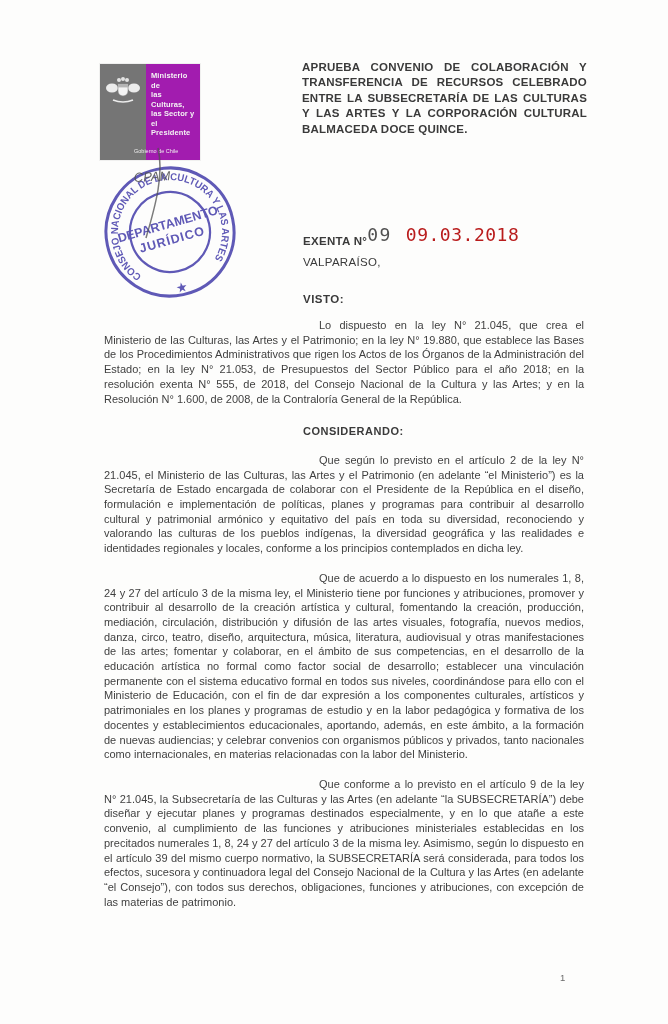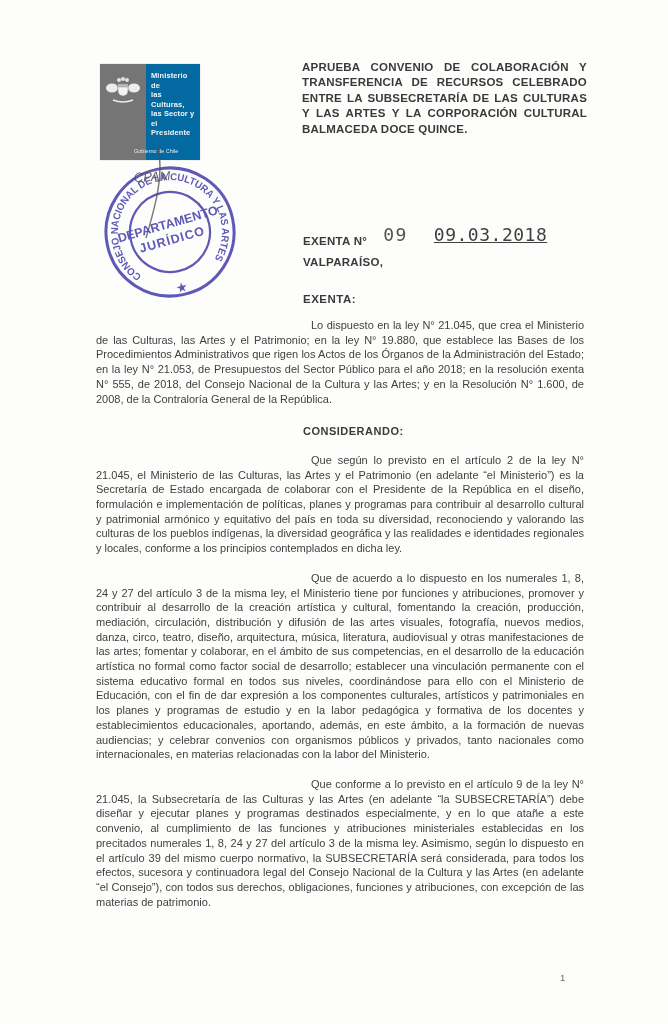--- a/index.html
+++ b/index.html
@@ -7,54 +7,54 @@
     position:relative; width:668px; height:1024px;
     background:#fdfdfc; overflow:hidden;
     font-family:"Liberation Sans", sans-serif;
     color:#3d3d3d;
   }
 
   
   .logo { position:absolute; left:100px; top:64px; width:100px; height:96px; display:flex; box-shadow:0 0 0 1px rgba(0,0,0,0.05); }
   .logo-left { width:46px; background:#757575; position:relative; }
   .logo-left svg { position:absolute; left:5px; top:12px; }
-  .logo-right { flex:1; background:#0369a1; padding:7px 3px 0 5px; position:relative; }
+  .logo-right { flex:1; background:#a21caf; padding:7px 3px 0 5px; position:relative; }
   .logo-line { display:block; color:#f4f4f4; font-size:7.5px; line-height:9.5px; font-weight:bold; letter-spacing:0.1px; }
   .logo-gob { position:absolute; left:-12px; bottom:6px; color:#ededed; font-size:5.5px; white-space:nowrap; }
 
   
   .title {
     position:absolute; left:302px; top:60px; width:285px;
     font-weight:bold; font-size:11.5px; line-height:15.4px;
     text-align:justify; color:#3a3a3a; letter-spacing:0.2px;
   }
 
   
   .stamp-svg { position:absolute; left:88px; top:146px; width:170px; height:176px; }
 
   
   .exenta-row { position:absolute; left:303px; top:222px; display:flex; align-items:center; }
   .exenta-label { font-weight:bold; font-size:11.5px; color:#3a3a3a; letter-spacing:0.3px;margin-top:13px; }
   .stamp-num {
     font-family:"DejaVu Sans Mono", monospace;
-    font-size:18px; color:#515151; letter-spacing:1.5px; margin-left:16px;
+    font-size:18px; color:#515151; letter-spacing:1.5px; 
   }
   .stamp-date {
     font-family:"DejaVu Sans Mono", monospace;
-    font-size:18px; color:#404040; letter-spacing:0.5px; margin-left:26px;text-decoration:underline;
+    font-size:18px; color:#b91c1c; letter-spacing:0.5px; margin-left:14px;
   }
-  .city { position:absolute; left:303px; top:256px; font-weight:bold; font-size:11.5px; letter-spacing:0.3px; color:#3a3a3a; }
+  .city { position:absolute; left:303px; top:256px; font-weight:normal; font-size:11.5px; letter-spacing:0.3px; color:#3a3a3a; }
   .visto { position:absolute; left:303px; top:293px; font-weight:bold; font-size:11.5px; letter-spacing:0.5px; color:#3a3a3a; }
 
   
   .body-text {
     position:absolute; left:88px; top:318px; width:496px;
     font-size:11px; line-height:14.7px; text-align:justify; color:#3f3f3f;
   }
-  .body-text p { margin:0 0 15px 8px; text-indent:215px; }
+  .body-text p { margin:0 0 15px 16px; text-indent:215px; }
   .body-text p.heading { font-weight:bold; margin:18px 0 14px 0; letter-spacing:0.5px; color:#3a3a3a; }
 
   .pagenum { position:absolute; left:560px; top:972px; font-size:9.5px; color:#6a6a6a; }
 </style>
 </head>
 <body>
 
 <div class="page">
 
   <div class="logo">
@@ -99,21 +99,21 @@
     <text x="46" y="36" font-size="13" fill="#4f4f4f" font-style="italic" opacity="0.85" transform="rotate(-3 46 36)" font-family="Liberation Sans, sans-serif">CPAM</text>
   </svg>
 
   <div class="exenta-row">
     <span class="exenta-label">EXENTA N°</span>
     <span class="stamp-num">09</span>
     <span class="stamp-date">09.03.2018</span>
   </div>
 
   <div class="city">VALPARAÍSO,</div>
-  <div class="visto">EXENTA:</div>
+  <div class="visto">VISTO:</div>
 
   <div class="body-text">
     <p>Lo dispuesto en la ley N° 21.045, que crea el Ministerio de las Culturas, las Artes y el Patrimonio; en la ley N° 19.880, que establece las Bases de los Procedimientos Administrativos que rigen los Actos de los Órganos de la Administración del Estado; en la ley N° 21.053, de Presupuestos del Sector Público para el año 2018; en la resolución exenta N° 555, de 2018, del Consejo Nacional de la Cultura y las Artes; y en la Resolución N° 1.600, de 2008, de la Contraloría General de la República.</p>
     <p class="heading">CONSIDERANDO:</p>
     <p>Que según lo previsto en el artículo 2 de la ley N° 21.045, el Ministerio de las Culturas, las Artes y el Patrimonio (en adelante “el Ministerio”) es la Secretaría de Estado encargada de colaborar con el Presidente de la República en el diseño, formulación e implementación de políticas, planes y programas para contribuir al desarrollo cultural y patrimonial armónico y equitativo del país en toda su diversidad, reconociendo y valorando las culturas de los pueblos indígenas, la diversidad geográfica y las realidades e identidades regionales y locales, conforme a los principios contemplados en dicha ley.</p>
     <p>Que de acuerdo a lo dispuesto en los numerales 1, 8, 24 y 27 del artículo 3 de la misma ley, el Ministerio tiene por funciones y atribuciones, promover y contribuir al desarrollo de la creación artística y cultural, fomentando la creación, producción, mediación, circulación, distribución y difusión de las artes visuales, fotografía, nuevos medios, danza, circo, teatro, diseño, arquitectura, música, literatura, audiovisual y otras manifestaciones de las artes; fomentar y colaborar, en el ámbito de sus competencias, en el desarrollo de la educación artística no formal como factor social de desarrollo; establecer una vinculación permanente con el sistema educativo formal en todos sus niveles, coordinándose para ello con el Ministerio de Educación, con el fin de dar expresión a los componentes culturales, artísticos y patrimoniales en los planes y programas de estudio y en la labor pedagógica y formativa de los docentes y establecimientos educacionales, aportando, además, en este ámbito, a la formación de nuevas audiencias; y celebrar convenios con organismos públicos y privados, tanto nacionales como internacionales, en materias relacionadas con la labor del Ministerio.</p>
     <p>Que conforme a lo previsto en el artículo 9 de la ley N° 21.045, la Subsecretaría de las Culturas y las Artes (en adelante “la SUBSECRETARÍA”) debe diseñar y ejecutar planes y programas destinados especialmente, y en lo que atañe a este convenio, al cumplimiento de las funciones y atribuciones ministeriales establecidas en los precitados numerales 1, 8, 24 y 27 del artículo 3 de la misma ley. Asimismo, según lo dispuesto en el artículo 39 del mismo cuerpo normativo, la SUBSECRETARÍA será considerada, para todos los efectos, sucesora y continuadora legal del Consejo Nacional de la Cultura y las Artes (en adelante “el Consejo”), con todos sus derechos, obligaciones, funciones y atribuciones, con excepción de las materias de patrimonio.</p>
   </div>
 
   <div class="pagenum">1</div>

